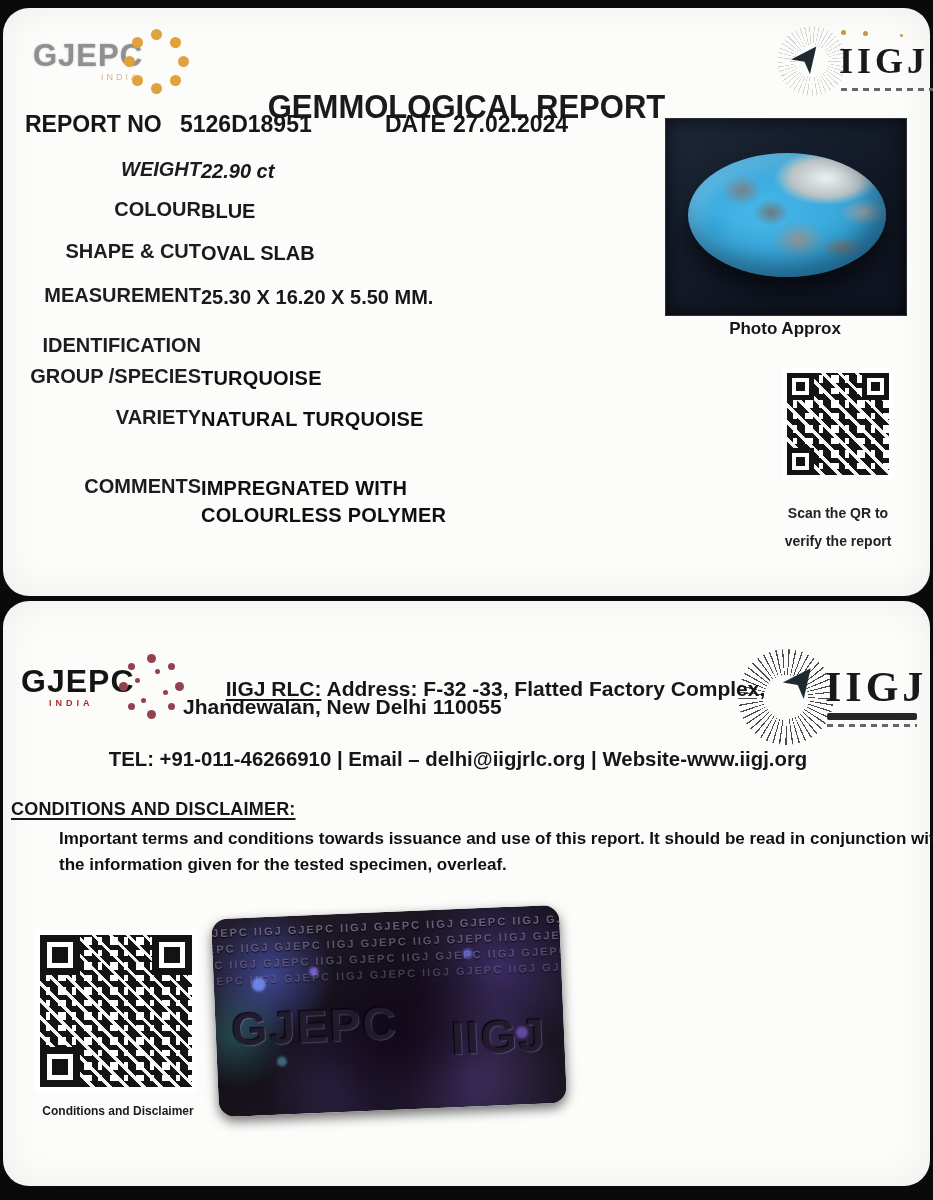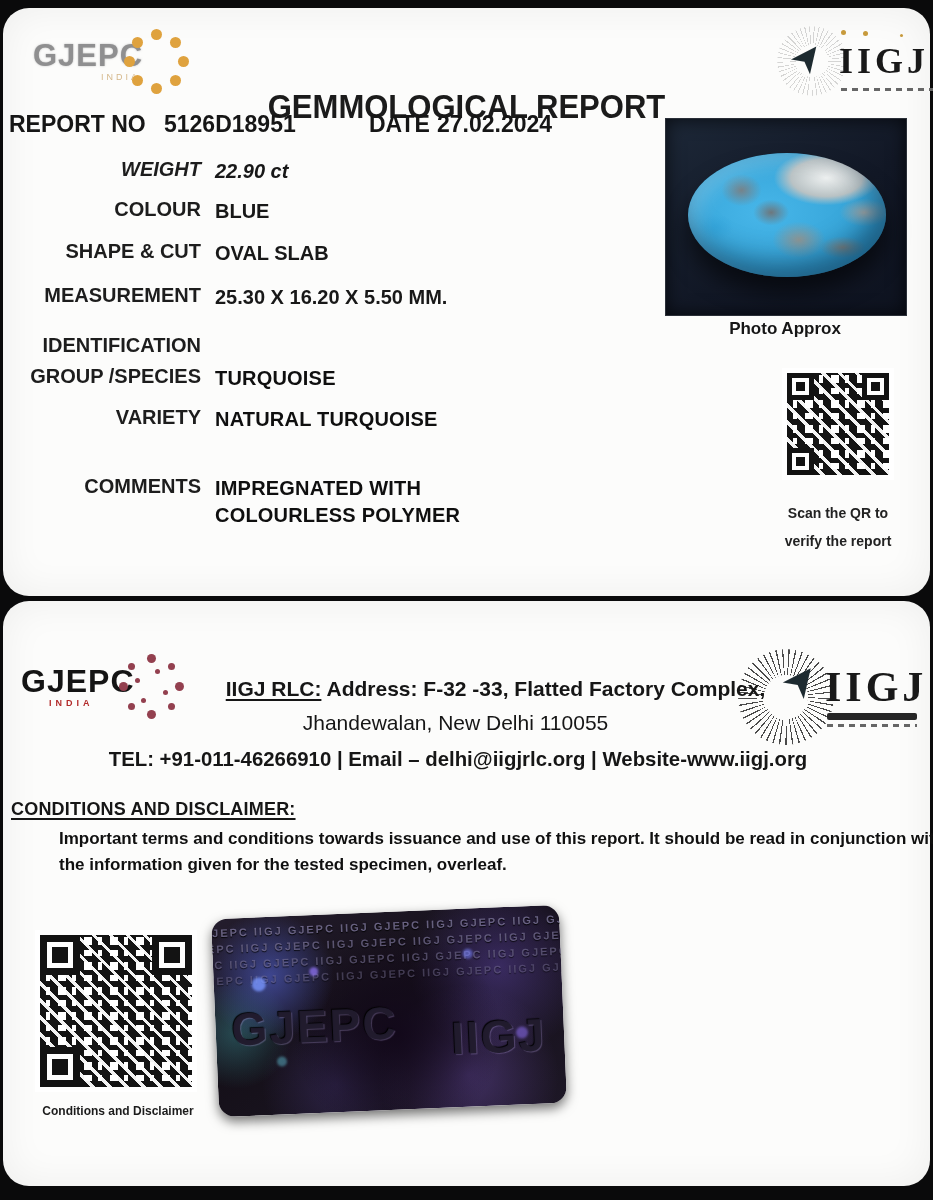--- a/index.html
+++ b/index.html
@@ -35,24 +35,24 @@
   .tagdash{position:absolute;height:3px;background:repeating-linear-gradient(90deg,#666 0 6px,transparent 6px 11px);}
   .burst{position:absolute;border-radius:50%;
     background:repeating-conic-gradient(from 3deg,#2c2c2c 0deg 1.7deg,transparent 1.7deg 8deg);
     -webkit-mask:radial-gradient(circle,transparent 0 32%,#000 33% 72%,transparent 73%);
             mask:radial-gradient(circle,transparent 0 32%,#000 33% 72%,transparent 73%);}
 
   
   .title{position:absolute;left:0;top:58px;width:100%;text-align:center;
     font-size:33px;font-weight:700;color:#1b1b1b;transform:scaleX(.94);letter-spacing:0;}
   .report-row{position:absolute;top:103px;left:6px;font-size:23px;font-weight:700;white-space:nowrap;}
-  .report-row .rv{position:absolute;white-space:nowrap;}
+  .report-row .rv{position:absolute;white-space:nowrap;margin-left:16px;}
   .field{position:absolute;left:0;display:flex;}
   .flabel{display:inline-block;width:198px;text-align:right;font-size:20px;font-weight:700;color:#1d1d1d;}
-  .fvalue{display:inline-block;margin-left:14px;width:330px;font-size:20px;font-weight:700;color:#181818;line-height:27px;}
+  .fvalue{display:inline-block;width:330px;font-size:20px;font-weight:700;color:#181818;line-height:27px;}
   .fvalue.strong{letter-spacing:.2px;color:#0f0f0f;}
 
   
   .photo{position:absolute;left:662px;top:110px;width:240px;height:196px;
     background:linear-gradient(145deg,#1d2838 0%,#121826 55%,#0e1320 100%);
     border:1px solid #2a2f38;box-shadow:inset 0 0 18px rgba(0,0,0,.7);}
   .stone{position:absolute;left:22px;top:34px;width:198px;height:124px;border-radius:50%;
     background:
       radial-gradient(ellipse 36% 30% at 70% 20%,#eef1f1 0%,#b9c2c4 50%,transparent 74%),
       radial-gradient(ellipse 18% 16% at 89% 48%,#99a3a5 0%,transparent 70%),
@@ -82,21 +82,21 @@
   .qr-caption-1{position:absolute;left:735px;top:497px;width:200px;text-align:center;font-size:14px;font-weight:700;color:#222;}
   .qr-caption-2{position:absolute;left:735px;top:525px;width:200px;text-align:center;font-size:14px;font-weight:700;color:#222;}
   .qr-big{left:32px;top:329px;width:162px;height:162px;}
   .qr-big-caption{position:absolute;left:20px;top:503px;width:190px;text-align:center;font-size:12px;font-weight:700;color:#1c1c1c;}
 
   
   .gjepc-bot .gjepc-text{position:absolute;left:18px;top:62px;font-size:32px;color:#141414;}
   .gjepc-bot .gjepc-sub{position:absolute;left:46px;top:97px;font-size:9px;letter-spacing:4px;color:#b22a2a;font-weight:700;}
   .addr1{position:absolute;left:180px;top:76px;width:545px;text-align:center;font-size:21px;font-weight:700;white-space:nowrap;margin-left:40px;}
   .addr1 .ul{text-decoration:underline;text-decoration-thickness:2px;text-underline-offset:3px;}
-  .addr2{position:absolute;left:180px;top:110px;width:545px;text-align:center;font-size:21px;font-weight:400;}
+  .addr2{position:absolute;left:180px;top:94px;width:545px;text-align:left;font-size:21px;font-weight:700;}
   .contact{position:absolute;left:55px;top:146px;width:800px;text-align:center;font-size:21px;font-weight:700;white-space:nowrap;transform:scaleX(.97);}
   .disc-head{position:absolute;left:8px;top:198px;font-size:18px;font-weight:700;text-decoration:underline;text-decoration-thickness:2px;text-underline-offset:3px;letter-spacing:.2px;}
   .disc-body{position:absolute;left:8px;top:225px;width:900px;font-size:17px;font-weight:700;line-height:26px;color:#101010;margin-left:48px;}
 
   
   .holo{position:absolute;left:212px;top:311px;width:348px;height:198px;border-radius:16px;
     transform:rotate(-2.4deg);overflow:hidden;
     background:
       radial-gradient(circle at 16% 30%,rgba(90,110,235,.55),transparent 20%),
       radial-gradient(circle at 6% 58%,rgba(70,200,200,.3),transparent 16%),

